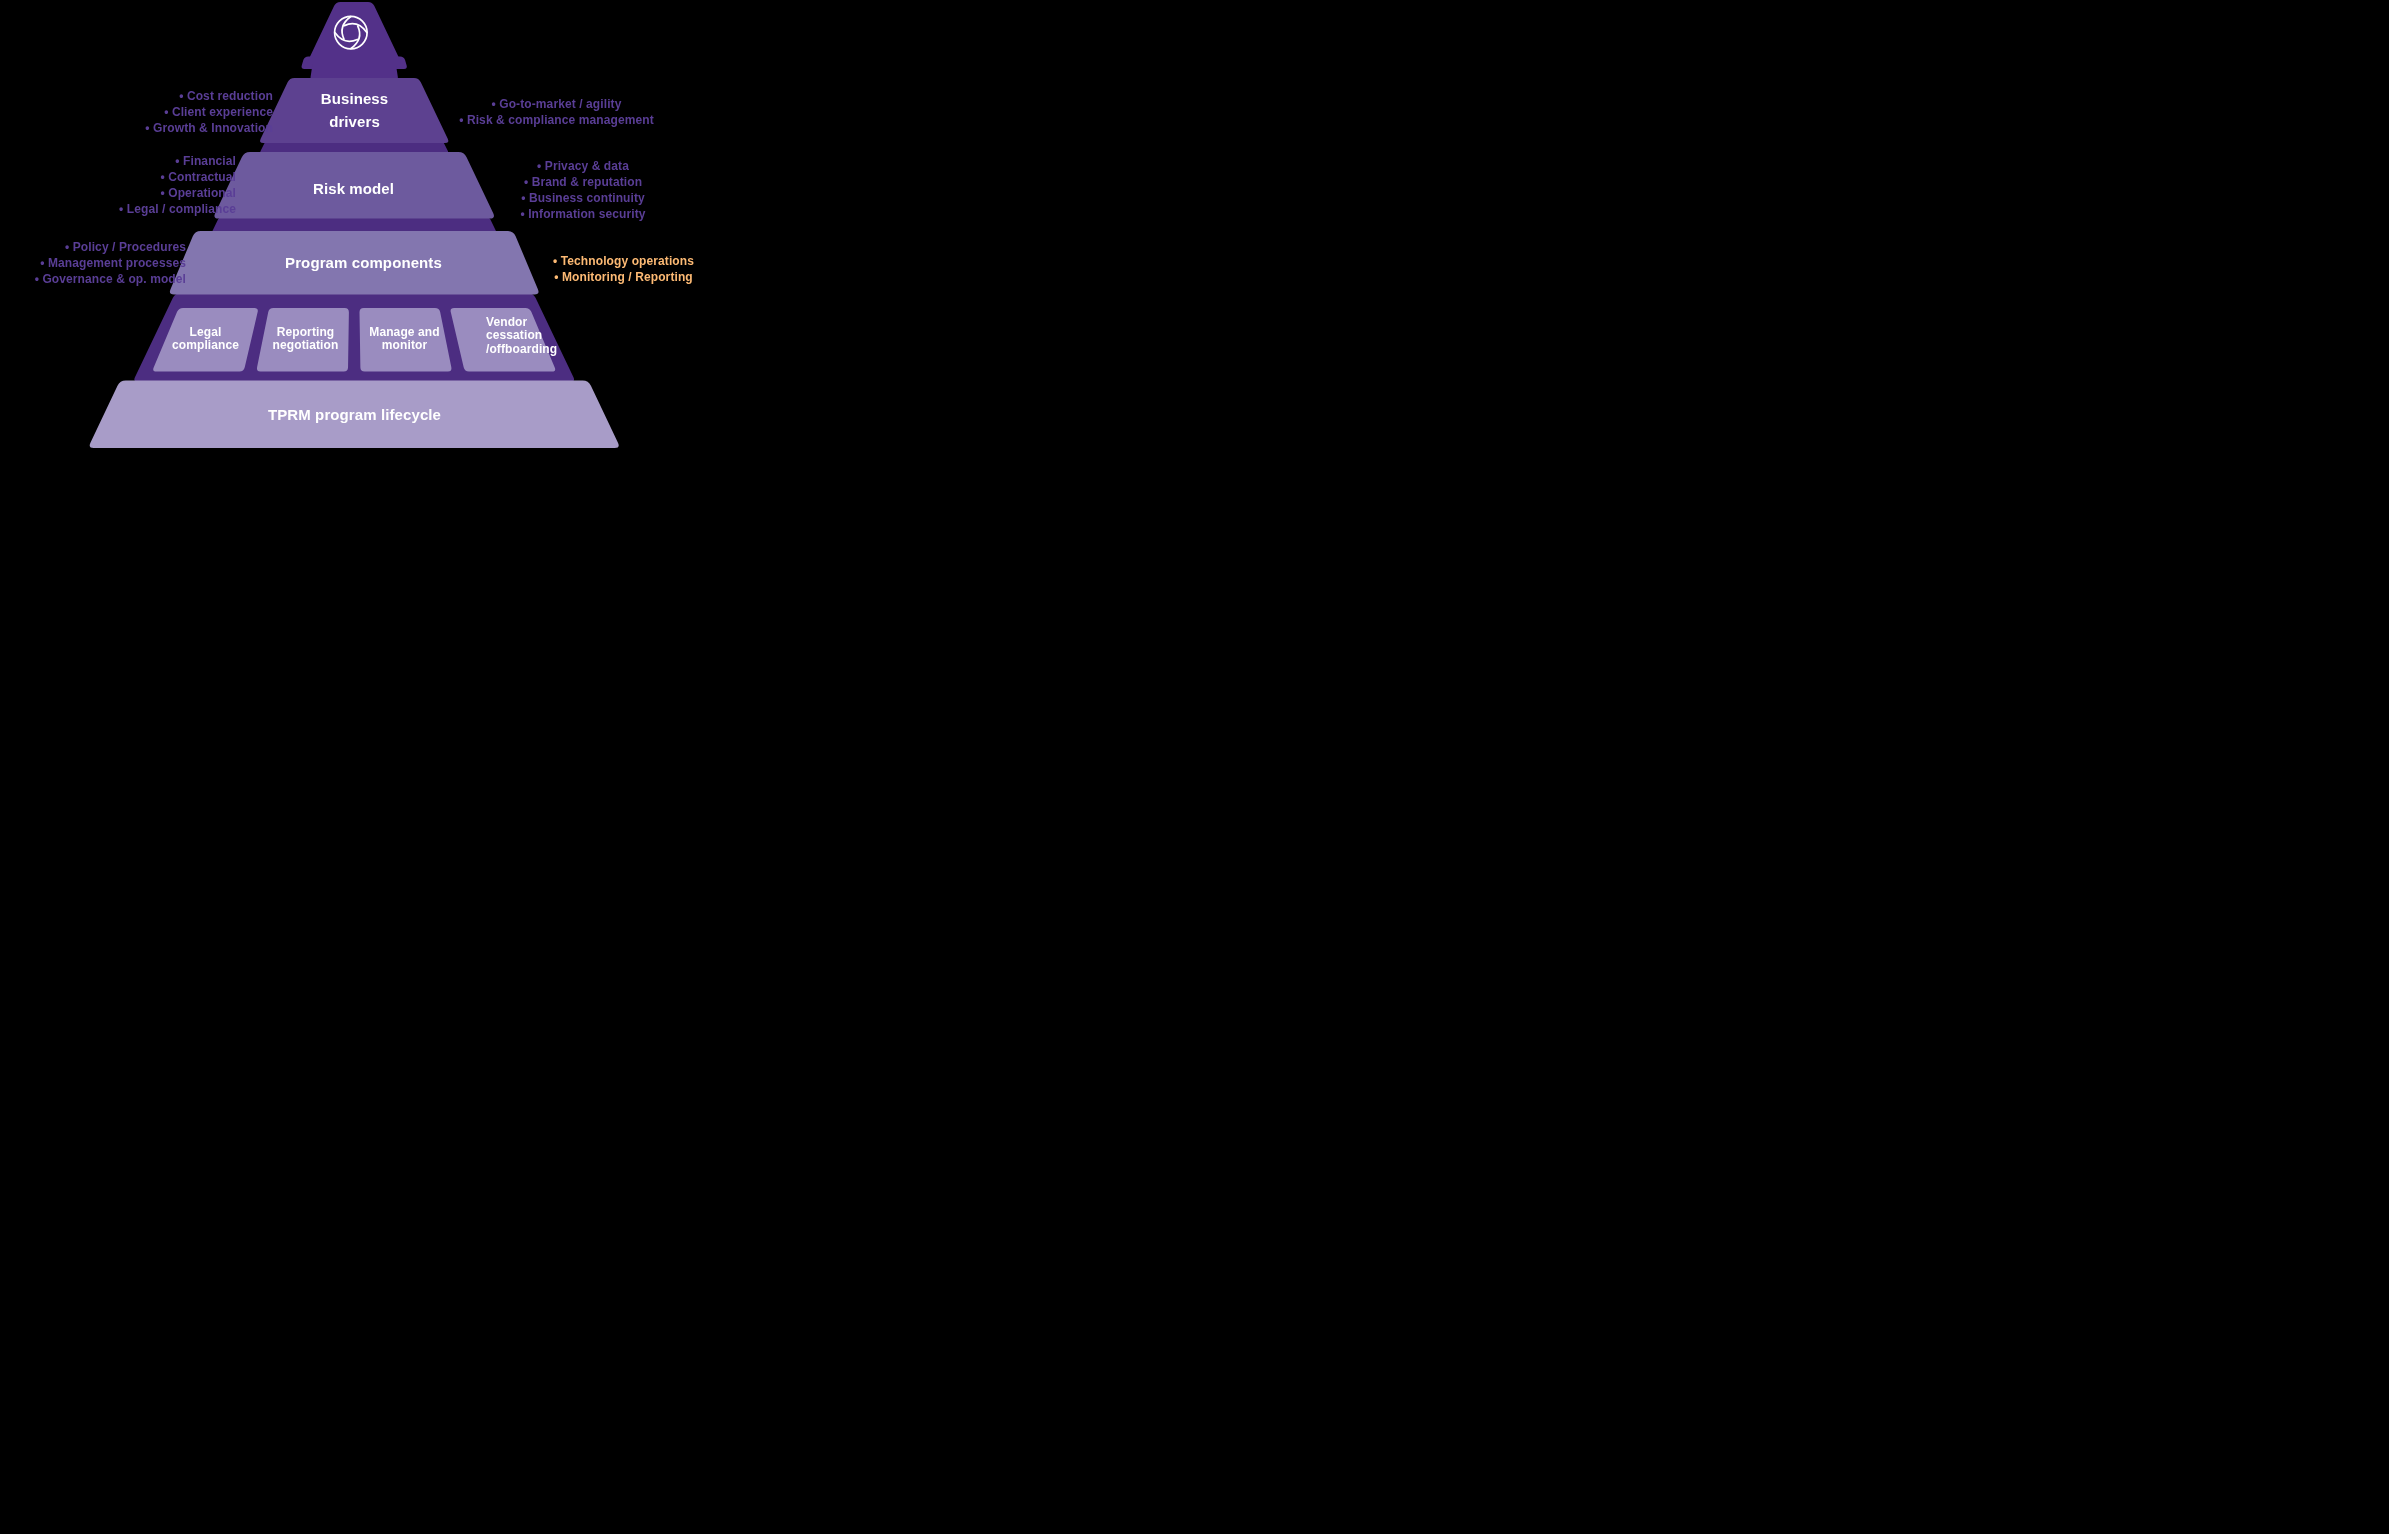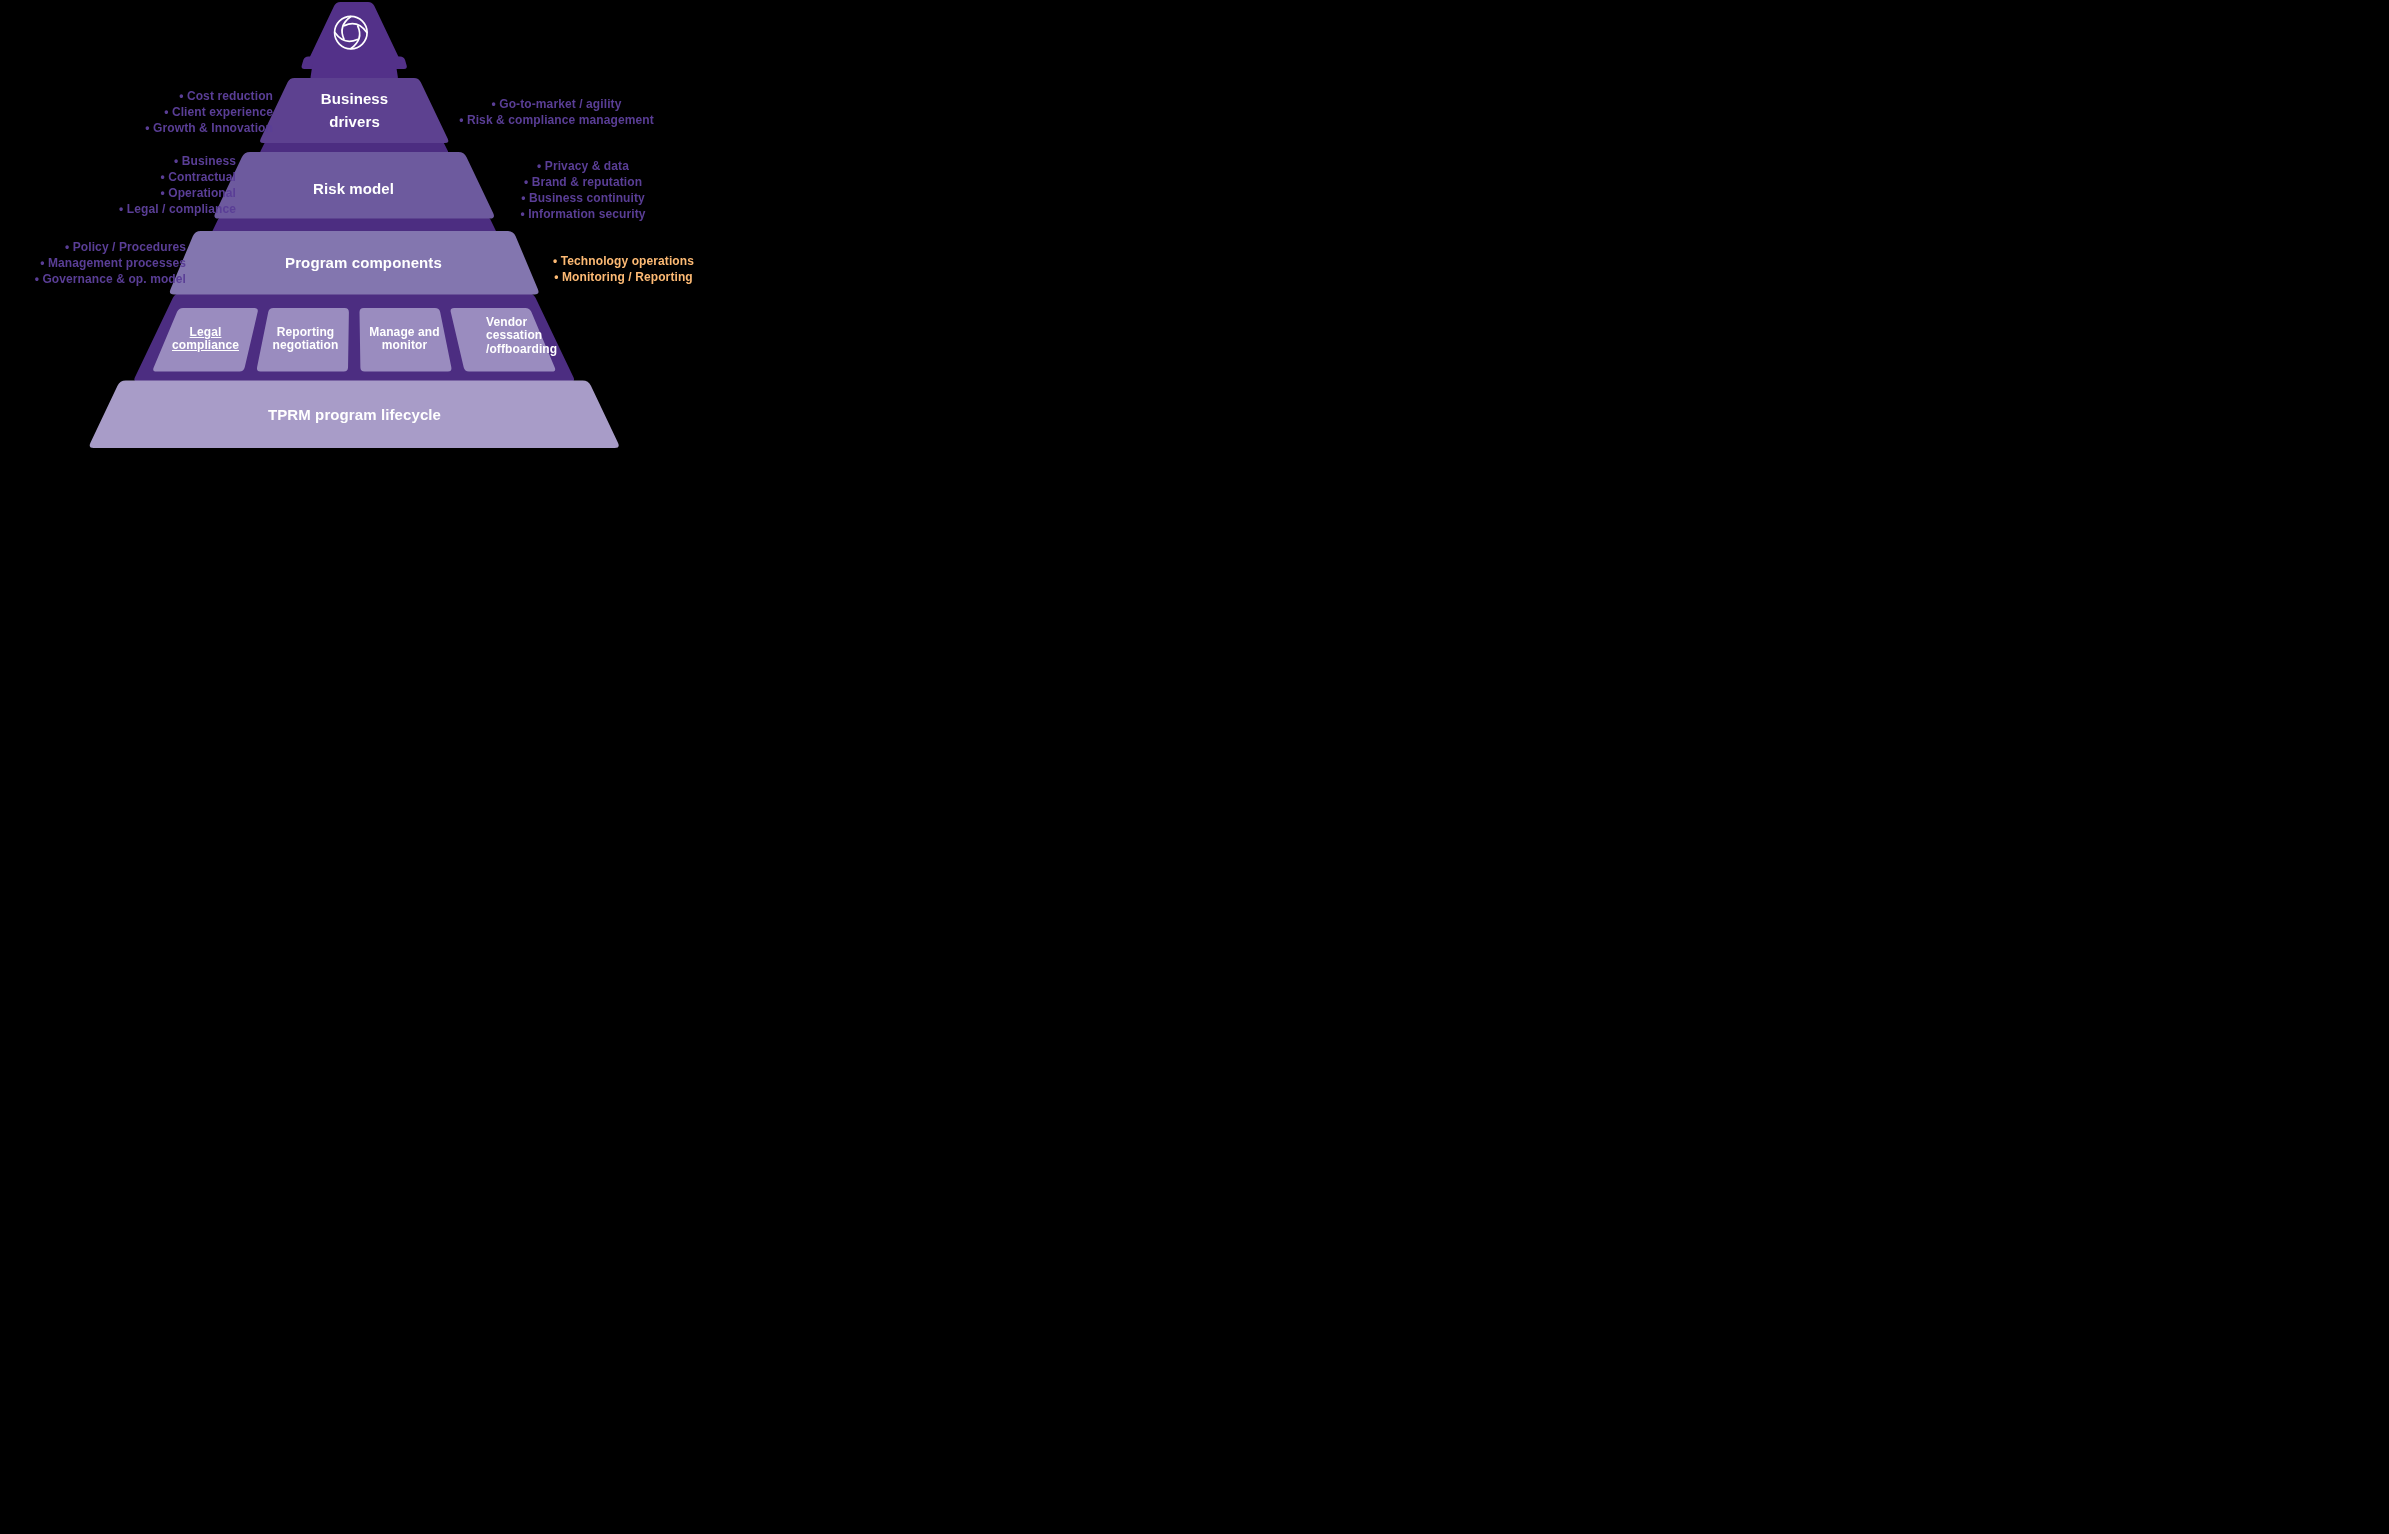--- a/index.html
+++ b/index.html
@@ -56,36 +56,36 @@
         <path d="M 0 -33.5 Q -27 -14 -14.5 13.5" transform="rotate(270)"></path>
       </g>
     </svg>
 
   <div class="txt lvl-title" style="left:278px;top:88px;width:153px;text-align:center;">Business
 drivers</div>
   <div class="txt lvl-title one" style="left:282px;top:181px;width:143px;">Risk model</div>
   <div class="txt lvl-title one" style="left:268px;top:255px;width:191px;">Program components</div>
   <div class="txt lvl-title one" style="left:235px;top:407px;width:239px;">TPRM program lifecycle</div>
 
-  <div class="txt box-label" style="left:166px;top:326px;width:79px;text-decoration:underline;">Legal
+  <div class="txt box-label" style="left:166px;top:326px;width:79px;">Legal
 compliance</div>
   <div class="txt box-label" style="left:266px;top:326px;width:79px;">Reporting
 negotiation</div>
   <div class="txt box-label" style="left:365px;top:326px;width:79px;">Manage and
 monitor</div>
   <div class="txt box-label left" style="left:486px;top:316px;width:86px;">Vendor
 cessation
 /offboarding</div>
 
   <div class="txt side-note left" style="right: 466px; top: 88px; width: 201px; color: rgb(90, 62, 150);">• Cost reduction
 • Client experience
 • Growth &amp; Innovation</div>
   <div class="txt side-note right" style="left: 437px; top: 96px; width: 239px; color: rgb(90, 62, 150);">• Go-to-market / agility
 • Risk &amp; compliance management</div>
-  <div class="txt side-note left" style="right: 503px; top: 153px; width: 201px; color: rgb(90, 62, 150);">• Business
+  <div class="txt side-note left" style="right: 503px; top: 153px; width: 201px; color: rgb(90, 62, 150);">• Financial
 • Contractual
 • Operational
 • Legal / compliance</div>
   <div class="txt side-note right" style="left: 473px; top: 158px; width: 220px; color: rgb(90, 62, 150);">• Privacy &amp; data
 • Brand &amp; reputation
 • Business continuity
 • Information security</div>
   <div class="txt side-note left" style="right: 553px; top: 239px; width: 191px; color: rgb(90, 62, 150);">• Policy / Procedures
 • Management processes
 • Governance &amp; op. model</div>

